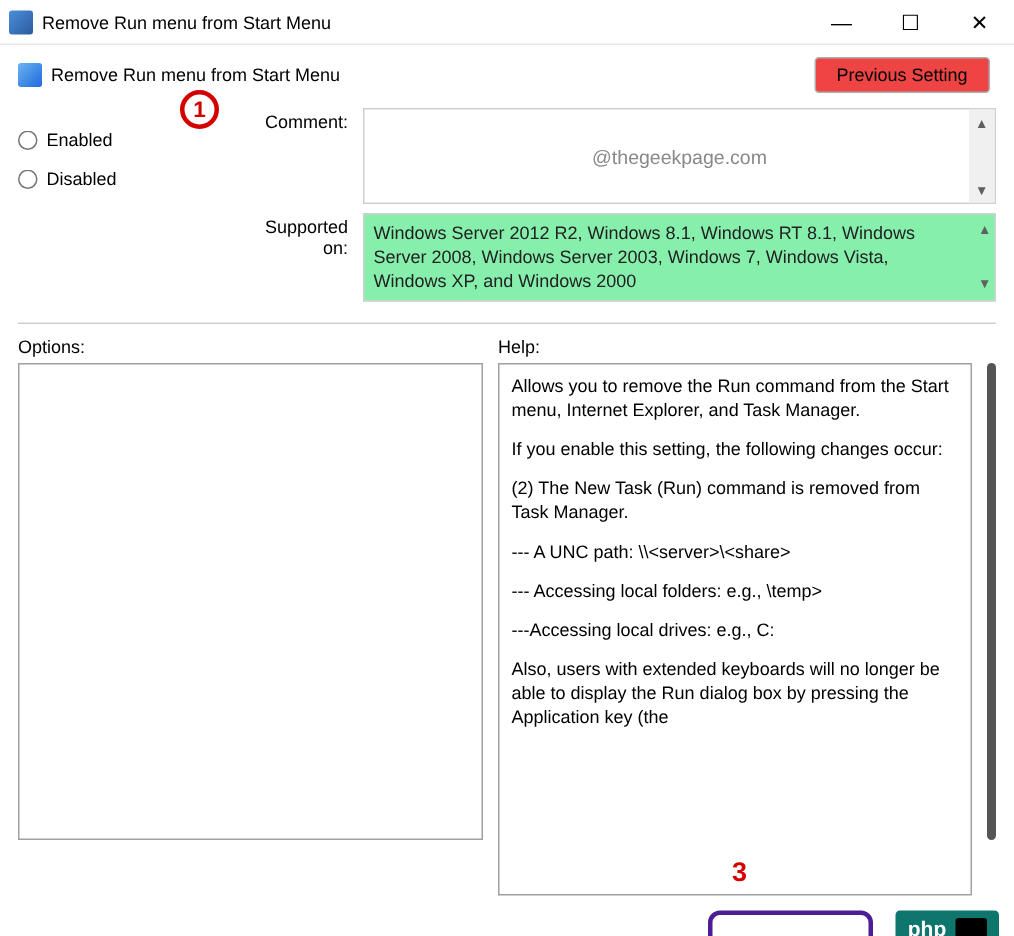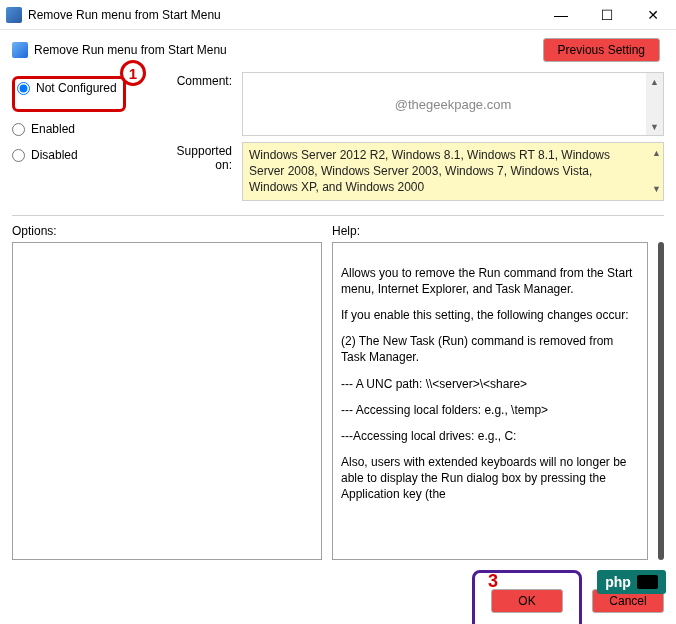--- a/index.html
+++ b/index.html
@@ -66,37 +66,37 @@
     .comment-box {
       flex:1; height:64px; border:1px solid #d0d0d0;
       background:#fff; position:relative;
       display:flex; align-items:center; justify-content:center;
       color:#888; font-size:13px;
     }
     .comment-scroll { position:absolute; right:0; top:0; bottom:0; width:17px; background:#f0f0f0; display:flex; flex-direction:column; justify-content:space-between;}
     .scroll-arrow{ height:17px; display:flex; align-items:center; justify-content:center; color:#606060; font-size:9px;}
     .supported-box {
       flex:1; min-height:48px; border:1px solid #d0d0d0;
-      background:#fef9c3; padding:4px 22px 4px 6px; font-size:12px;
+      background:#86efac; padding:4px 22px 4px 6px; font-size:12px;
       line-height:1.35; position:relative; color:#222;
     }
     .supported-box .scroll-arrow{position:absolute; right:2px;}
     .supported-box .sa-up{top:2px;} .supported-box .sa-dn{bottom:2px;}
     .divider {
       border:none; border-top:1px solid #d0d0d0; margin:8px 0;
     }
     .mid-labels { display:flex; }
     .mid-labels .left { width: 320px; }
     .panes { display:flex; gap:10px; margin-top:4px;}
     .options-pane {
       width: 310px; height: 318px; border:1px solid #a0a0a0; background:#fff;
     }
     .help-pane {
-      flex:1; height:318px; border:1px solid #a0a0a0; background:#fff;
-      overflow-y:auto; padding:22px 8px; font-size:12px; line-height:1.35;
+      flex:1; height:355px; border:1px solid #a0a0a0; background:#fff;
+      overflow-y:auto; padding:6px 8px; font-size:12px; line-height:1.35;
     }
     .help-pane p { margin-bottom:10px; }
     .right-scroll {
       width:6px; height:318px; background:#555; border-radius:3px;
     }
     .footer {
       display:flex; justify-content:flex-end; align-items:center;
       gap:10px; padding:10px 12px 0 0; position:relative;
     }
     .ok-highlight { border:3px solid #4c1d95; border-radius:8px; padding:16px;}
@@ -135,26 +135,20 @@
   <div class="header-row">
     <span class="header-icon"></span>
     <span class="header-title">Remove Run menu from Start Menu</span>
     <div class="nav-btns">
       <button class="btn">Previous Setting</button>
     </div>
   </div>
 
   <div class="top-section">
     <div class="radio-col">
-      <div class="highlight-box">
-        <label class="radio-item">
-          <input type="radio" name="state" checked="" style="">
-          <span>Not Configured</span>
-        </label>
-      </div>
       <label class="radio-item" style="margin-top:10px">
         <input type="radio" name="state" style="">
         <span>Enabled</span>
       </label>
       <label class="radio-item">
         <input type="radio" name="state" style="">
         <span>Disabled</span>
       </label>
     </div>
 

